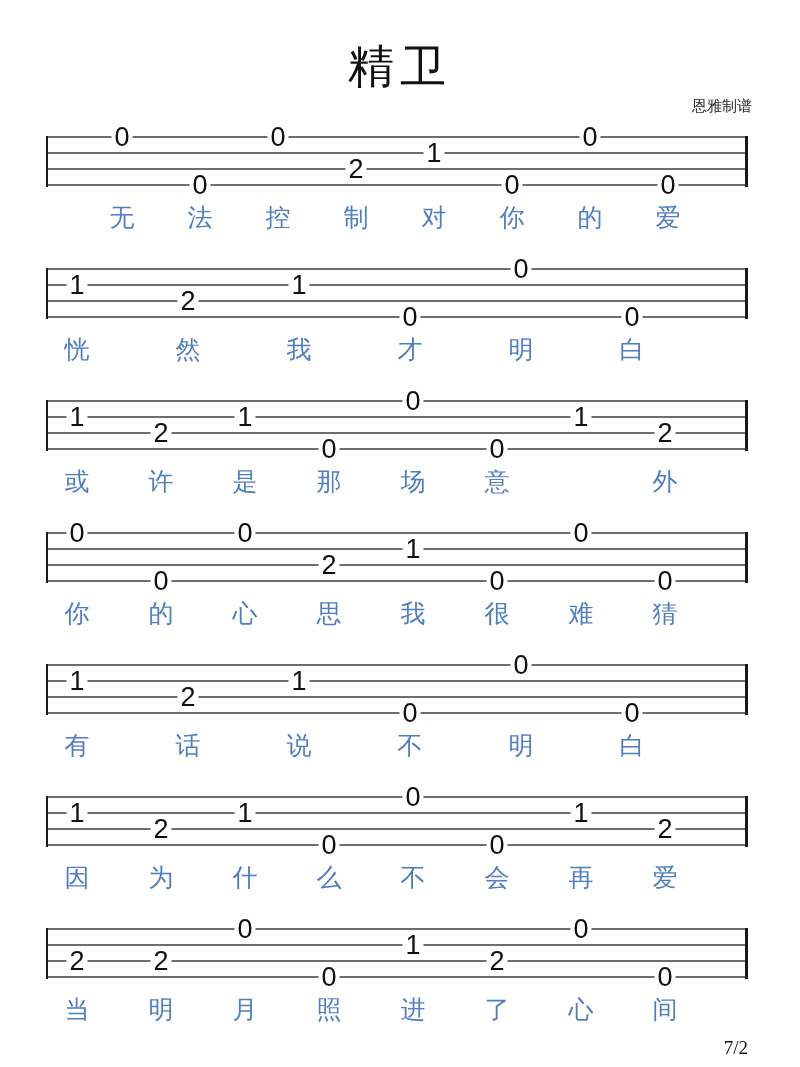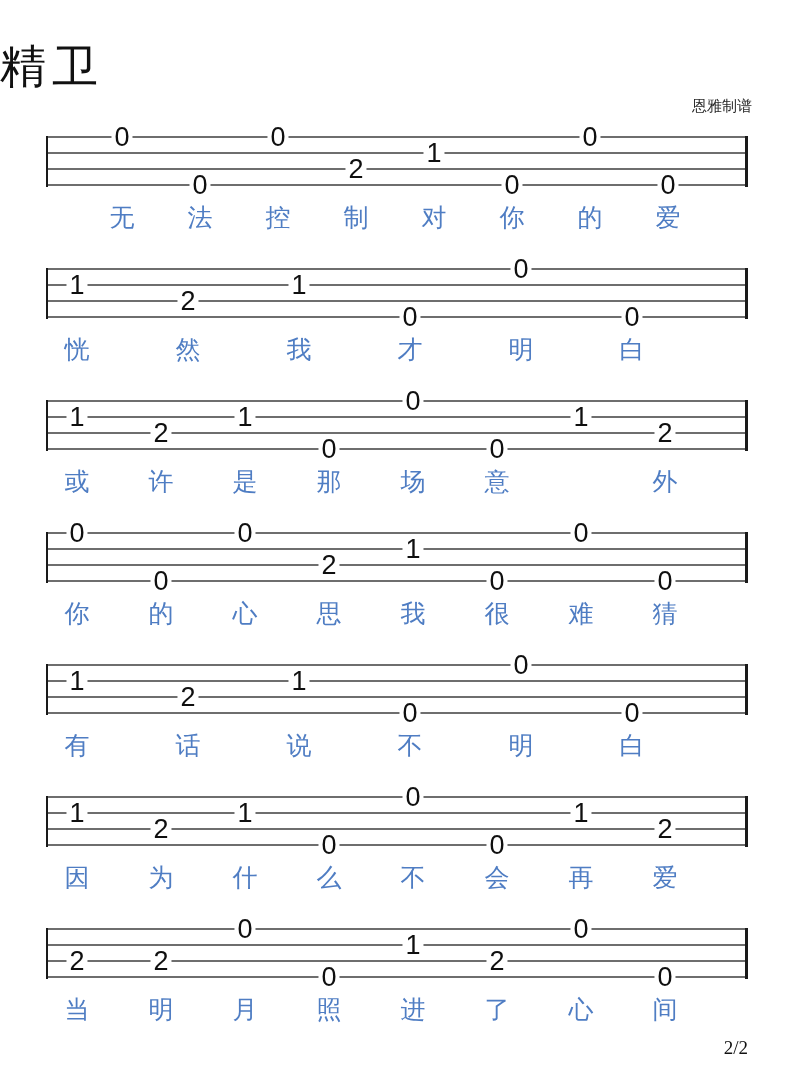--- a/index.html
+++ b/index.html
@@ -13,20 +13,21 @@
     height: 1067px;
     background: var(--background, #fff);
     overflow: hidden;
     font-family: "Liberation Sans", sans-serif;
   }
   .title {
     position: absolute;
     top: 36px;
     left: 0;
     width: 100%;
+    text-align: center;
     font-family: "Liberation Serif", "DejaVu Serif", serif;
     font-size: 46px;
     font-weight: 400;
     letter-spacing: 6px;
     color: #111;
   }
   .credit {
     position: absolute;
     top: 97px;
     right: 48px;
@@ -246,14 +247,14 @@
         <div class="lyric" style="left: 77px;">当</div>
         <div class="lyric" style="left: 161px;">明</div>
         <div class="lyric" style="left: 245px;">月</div>
         <div class="lyric" style="left: 329px;">照</div>
         <div class="lyric" style="left: 413px;">进</div>
         <div class="lyric" style="left: 497px;">了</div>
         <div class="lyric" style="left: 581px;">心</div>
         <div class="lyric" style="left: 665px;">间</div>
       </div>
     </div>
-  <div class="pagenum">2/2</div>
+  <div class="pagenum">7/2</div>
 </div>
 
 </body></html>

